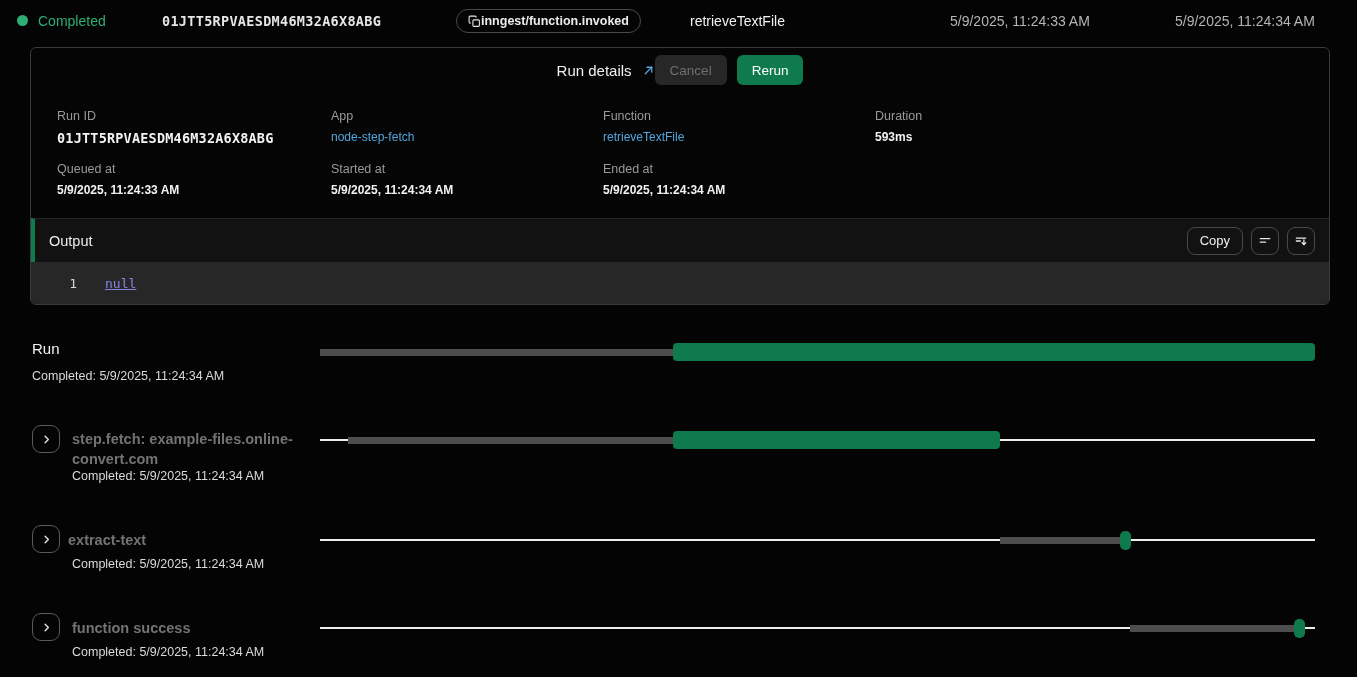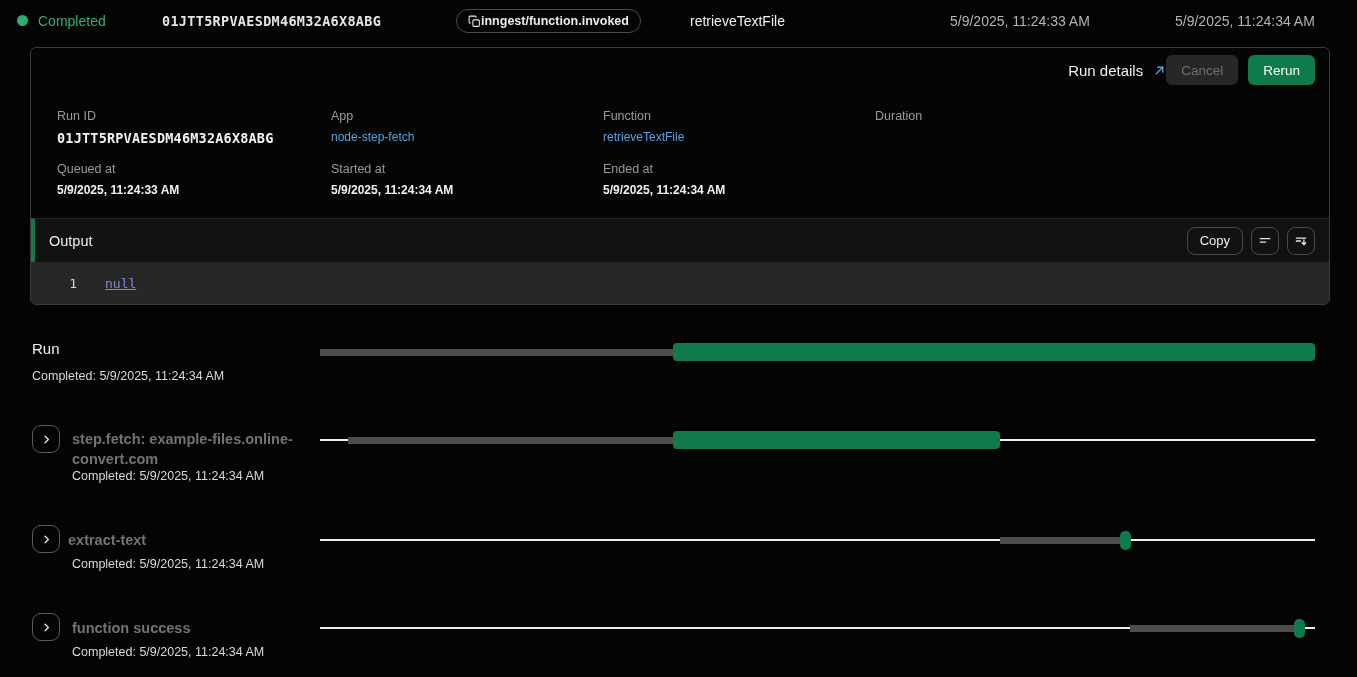--- a/index.html
+++ b/index.html
@@ -28,21 +28,21 @@
   .topbar-runid{position:absolute;left:162px;top:13px;font-size:13.5px;font-weight:700;color:#E6E6E6;letter-spacing:.3px;}
   .event-badge{position:absolute;left:456px;top:9px;height:24px;display:flex;align-items:center;
     padding:0 11px;border:1px solid #4A4A4A;border-radius:12px;background:transparent;color:#ECECEC;
     font-size:12.5px;font-weight:700;cursor:pointer;}
   .topbar-fn{position:absolute;left:690px;top:13px;font-size:14px;font-weight:500;color:#F2F2F2;}
   .topbar-time{position:absolute;top:13px;font-size:14px;color:#B5B5B5;}
   .t1{left:950px;} .t2{left:1175px;}
 
   
   .card{position:absolute;left:30px;top:47px;width:1300px;border:1px solid var(--border);border-radius:6px;background:#050505;overflow:hidden;}
-  .card-header{height:44px;display:flex;align-items:center;justify-content:flex-end;padding:0 14px;}
+  .card-header{height:44px;display:flex;align-items:center;justify-content:center;padding:0 14px;}
   .card-title-wrap{display:flex;align-items:center;gap:10px;}
   .card-title{font-size:15px;font-weight:500;color:#F0F0F0;}
   .ext-icon{display:flex;align-items:center;cursor:pointer;color:var(--link);}
   .btns{display:flex;gap:10px;}
   .btn{border:none;border-radius:6px;height:30px;padding:0 15px;font-size:13.5px;font-weight:500;font-family:"Liberation Sans",sans-serif;cursor:pointer;}
   .btn-cancel{background:#272727;color:#6F6F6F;}
   .btn-rerun{background:var(--green);color:#FFFFFF;}
 
   .grid{display:grid;grid-template-columns:274px 272px 272px 1fr;row-gap:16px;padding:17px 26px 21px 26px;}
   .flabel{font-size:12.5px;color:#9A9A9A;margin-bottom:7px;}
@@ -122,20 +122,21 @@
     <div>
       <div class="flabel">App</div>
       <div class="fvalue link">node-step-fetch</div>
     </div>
     <div>
       <div class="flabel">Function</div>
       <div class="fvalue link">retrieveTextFile</div>
     </div>
     <div>
       <div class="flabel">Duration</div>
+      <div class="fvalue">593ms</div>
     </div>
     <div>
       <div class="flabel">Queued at</div>
       <div class="fvalue">5/9/2025, 11:24:33 AM</div>
     </div>
     <div>
       <div class="flabel">Started at</div>
       <div class="fvalue">5/9/2025, 11:24:34 AM</div>
     </div>
     <div>

